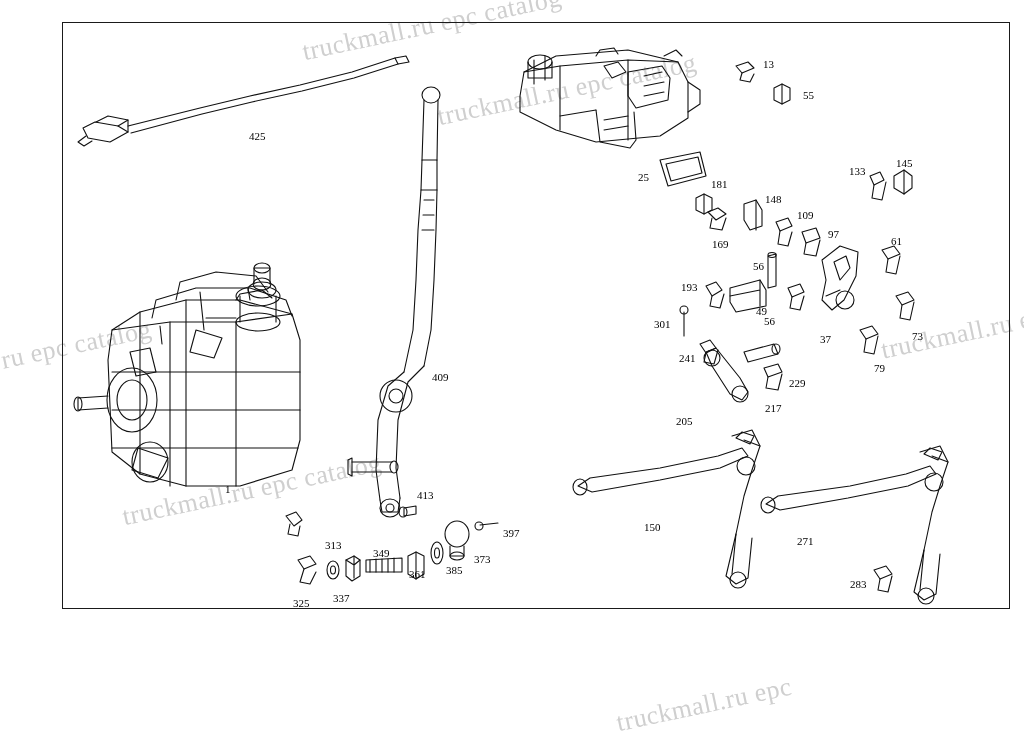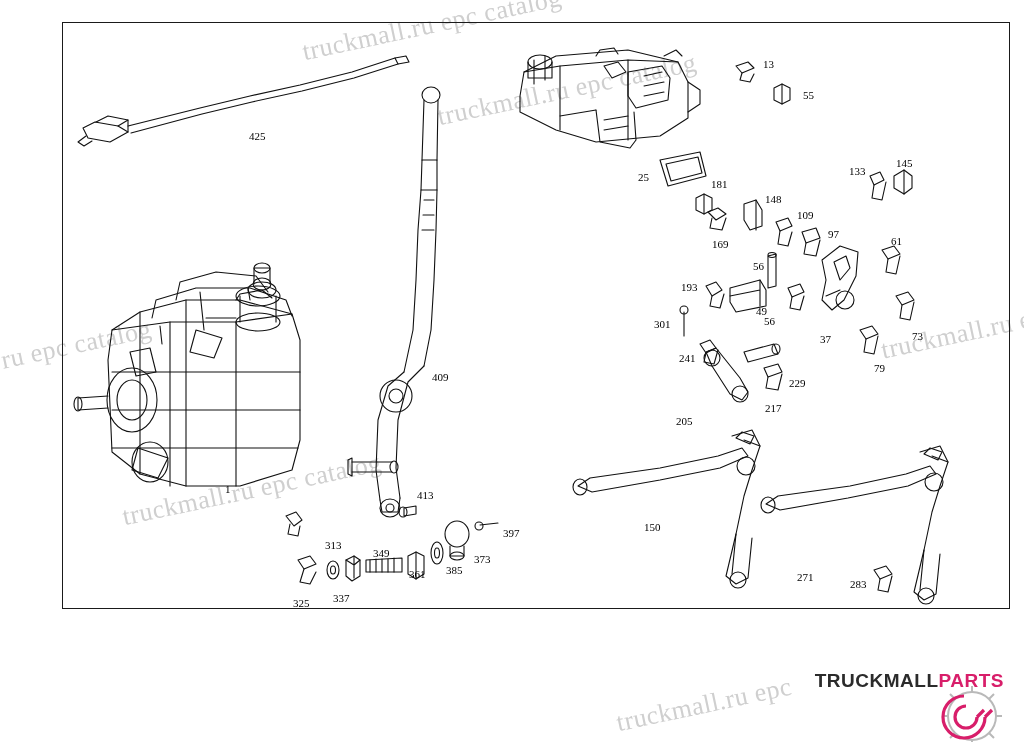--- a/index.html
+++ b/index.html
@@ -343,38 +343,20 @@
       <div class="callout" style="left: 417px; top: 489px;">413</div>
       <div class="callout" style="left: 503px; top: 527px;">397</div>
       <div class="callout" style="left: 474px; top: 553px;">373</div>
       <div class="callout" style="left: 446px; top: 564px;">385</div>
       <div class="callout" style="left: 409px; top: 568px;">361</div>
       <div class="callout" style="left: 373px; top: 547px;">349</div>
       <div class="callout" style="left: 333px; top: 592px;">337</div>
       <div class="callout" style="left: 293px; top: 597px;">325</div>
       <div class="callout" style="left: 280px; top: 539px; margin-left: 45px;">313</div>
       <div class="callout" style="left: 644px; top: 521px;">150</div>
-      <div class="callout" style="left: 797px; top: 535px; margin-top: 36px;">271</div>
+      <div class="callout" style="left: 797px; top: 535px;">271</div>
       <div class="callout" style="left: 850px; top: 578px;">283</div>
     </div>
 
   <div id="diagram-frame"></div>
 
-  <div id="brand">
-    <div class="brand-text">
-      <span class="brand-a">TRUCKMALL</span><span class="brand-b">PARTS</span>
-    </div>
-    <svg width="180" height="78" viewBox="0 0 180 78">
-      <g transform="translate(122,44)">
-        <g fill="none" stroke="#b9b9b9" stroke-width="2">
-          <circle cx="14" cy="8" r="24"></circle>
-          <path d="M14 -16 L14 -22 M14 32 L14 38 M-10 8 L-16 8 M38 8 L44 8 M-3 -9 L-8 -14 M31 25 L36 30 M31 -9 L36 -14 M-3 25 L-8 30"></path>
-        </g>
-        <g fill="none" stroke="#d81e6a" stroke-width="3.2">
-          <path d="M6 -12 A21 21 0 1 0 27 9"></path>
-          <path d="M8 -2 A11 11 0 1 0 19 9"></path>
-          <path d="M27 9 L34 2 M19 9 L26 2"></path>
-        </g>
-      </g>
-    </svg>
-  </div>
 
 </div>
 
 </body></html>

